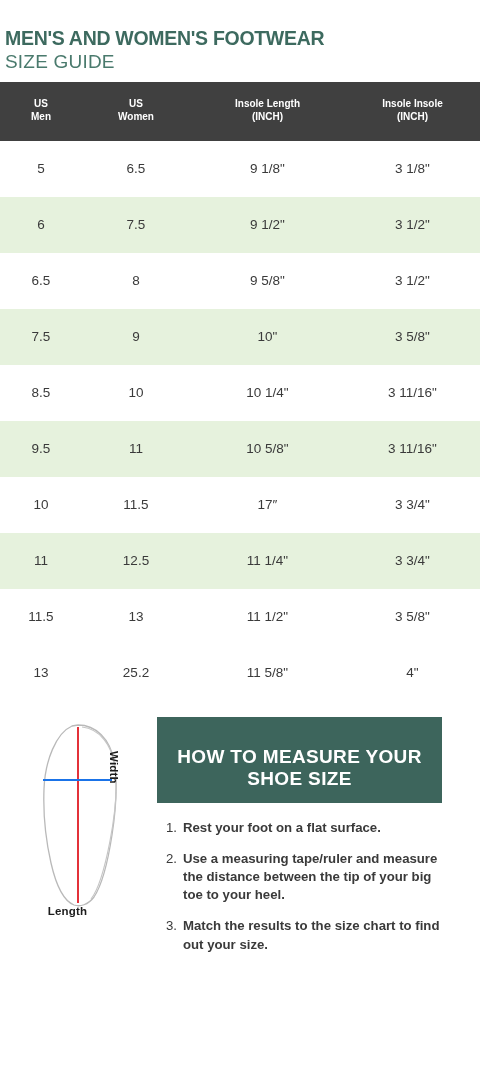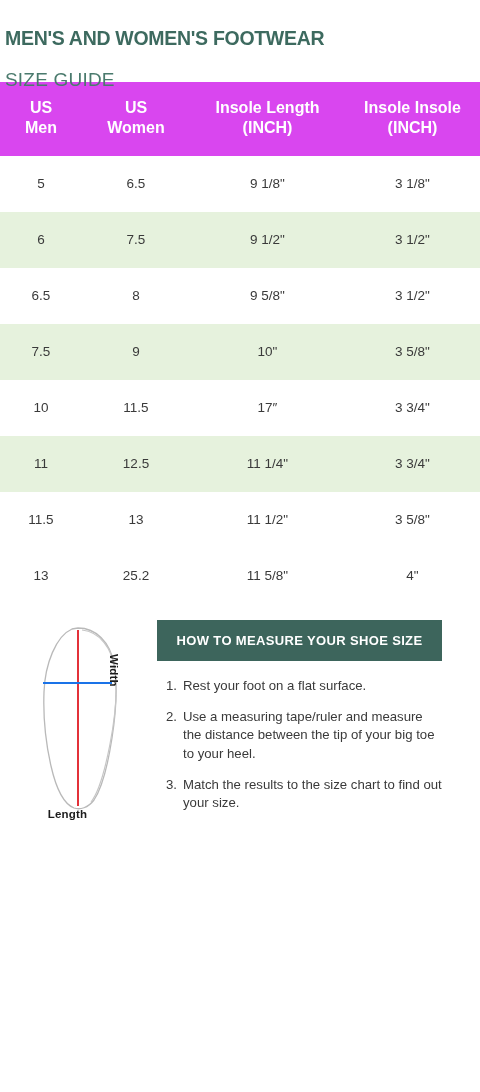--- a/index.html
+++ b/index.html
@@ -28,33 +28,33 @@
     color: #3d6a5f;
     line-height: 1.12;
     margin: 0;
   }
   .title-sub {
     font-size: 19px;
     font-weight: normal;
     letter-spacing: 0.2px;
     color: #4a7a6d;
     line-height: 1.25;
-    margin: 18px 0 0 0;
+    margin: 0 0 0 0;
   }
 
   
   .size-table {
     width: 480px;
     border-collapse: collapse;
     table-layout: fixed;
   }
   .size-table th {
-    background: #d946ef;
+    background: #404040;
     color: #ffffff;
-    font-size: 16px;
+    font-size: 10px;
     font-weight: bold;
     line-height: 1.28;
     padding: 16px 2px 17px 2px;
     text-align: center;
     vertical-align: middle;
     white-space: pre-line;
   }
   .size-table td {
     font-size: 13.5px;
     font-weight: normal;
@@ -112,46 +112,46 @@
     text-orientation: mixed;
   }
 
   .info-panel {
     flex: 1 1 auto;
     padding-right: 38px;
   }
   .how-banner {
     background: #3d655c;
     color: #ffffff;
-    font-size: 13px;
+    font-size: 19px;
     font-weight: bold;
     letter-spacing: 0.35px;
     text-align: center;
-    padding: 13px 6px 13px 6px;
+    padding: 29px 6px 13px 6px;
     box-sizing: border-box;
   }
   .steps {
     margin: 16px 0 0 0;
     padding: 0;
     list-style: none;
   }
   .step {
     display: flex;
     font-size: 13.2px;
     line-height: 1.38;
     color: #3a3a3a;
     margin-bottom: 13px;
   }
   .step:last-child { margin-bottom: 0; }
   .step-num {
     flex: 0 0 20px;
     text-align: right;
     padding-right: 6px;
   }
-  .step-text { flex: 1 1 auto; }
+  .step-text { flex: 1 1 auto; font-weight: bold; }
 </style>
 </head>
 <body>
 
 <div class="title-block">
   <div class="title-main">MEN'S AND WOMEN'S FOOTWEAR</div>
   <div class="title-sub">SIZE GUIDE</div>
 </div>
 
 <table class="size-table">
@@ -192,20 +192,32 @@
         <td>9 5/8"</td>
         <td>3 1/2"</td>
       </tr>
       <tr class="row-even">
         <td>7.5</td>
         <td>9</td>
         <td>10"</td>
         <td>3 5/8"</td>
       </tr>
       <tr class="row-odd">
+        <td>8.5</td>
+        <td>10</td>
+        <td>10 1/4"</td>
+        <td>3 11/16"</td>
+      </tr>
+      <tr class="row-even">
+        <td>9.5</td>
+        <td>11</td>
+        <td>10 5/8"</td>
+        <td>3 11/16"</td>
+      </tr>
+      <tr class="row-odd">
         <td>10</td>
         <td>11.5</td>
         <td>17″</td>
         <td>3 3/4"</td>
       </tr>
       <tr class="row-even">
         <td>11</td>
         <td>12.5</td>
         <td>11 1/4"</td>
         <td>3 3/4"</td>

